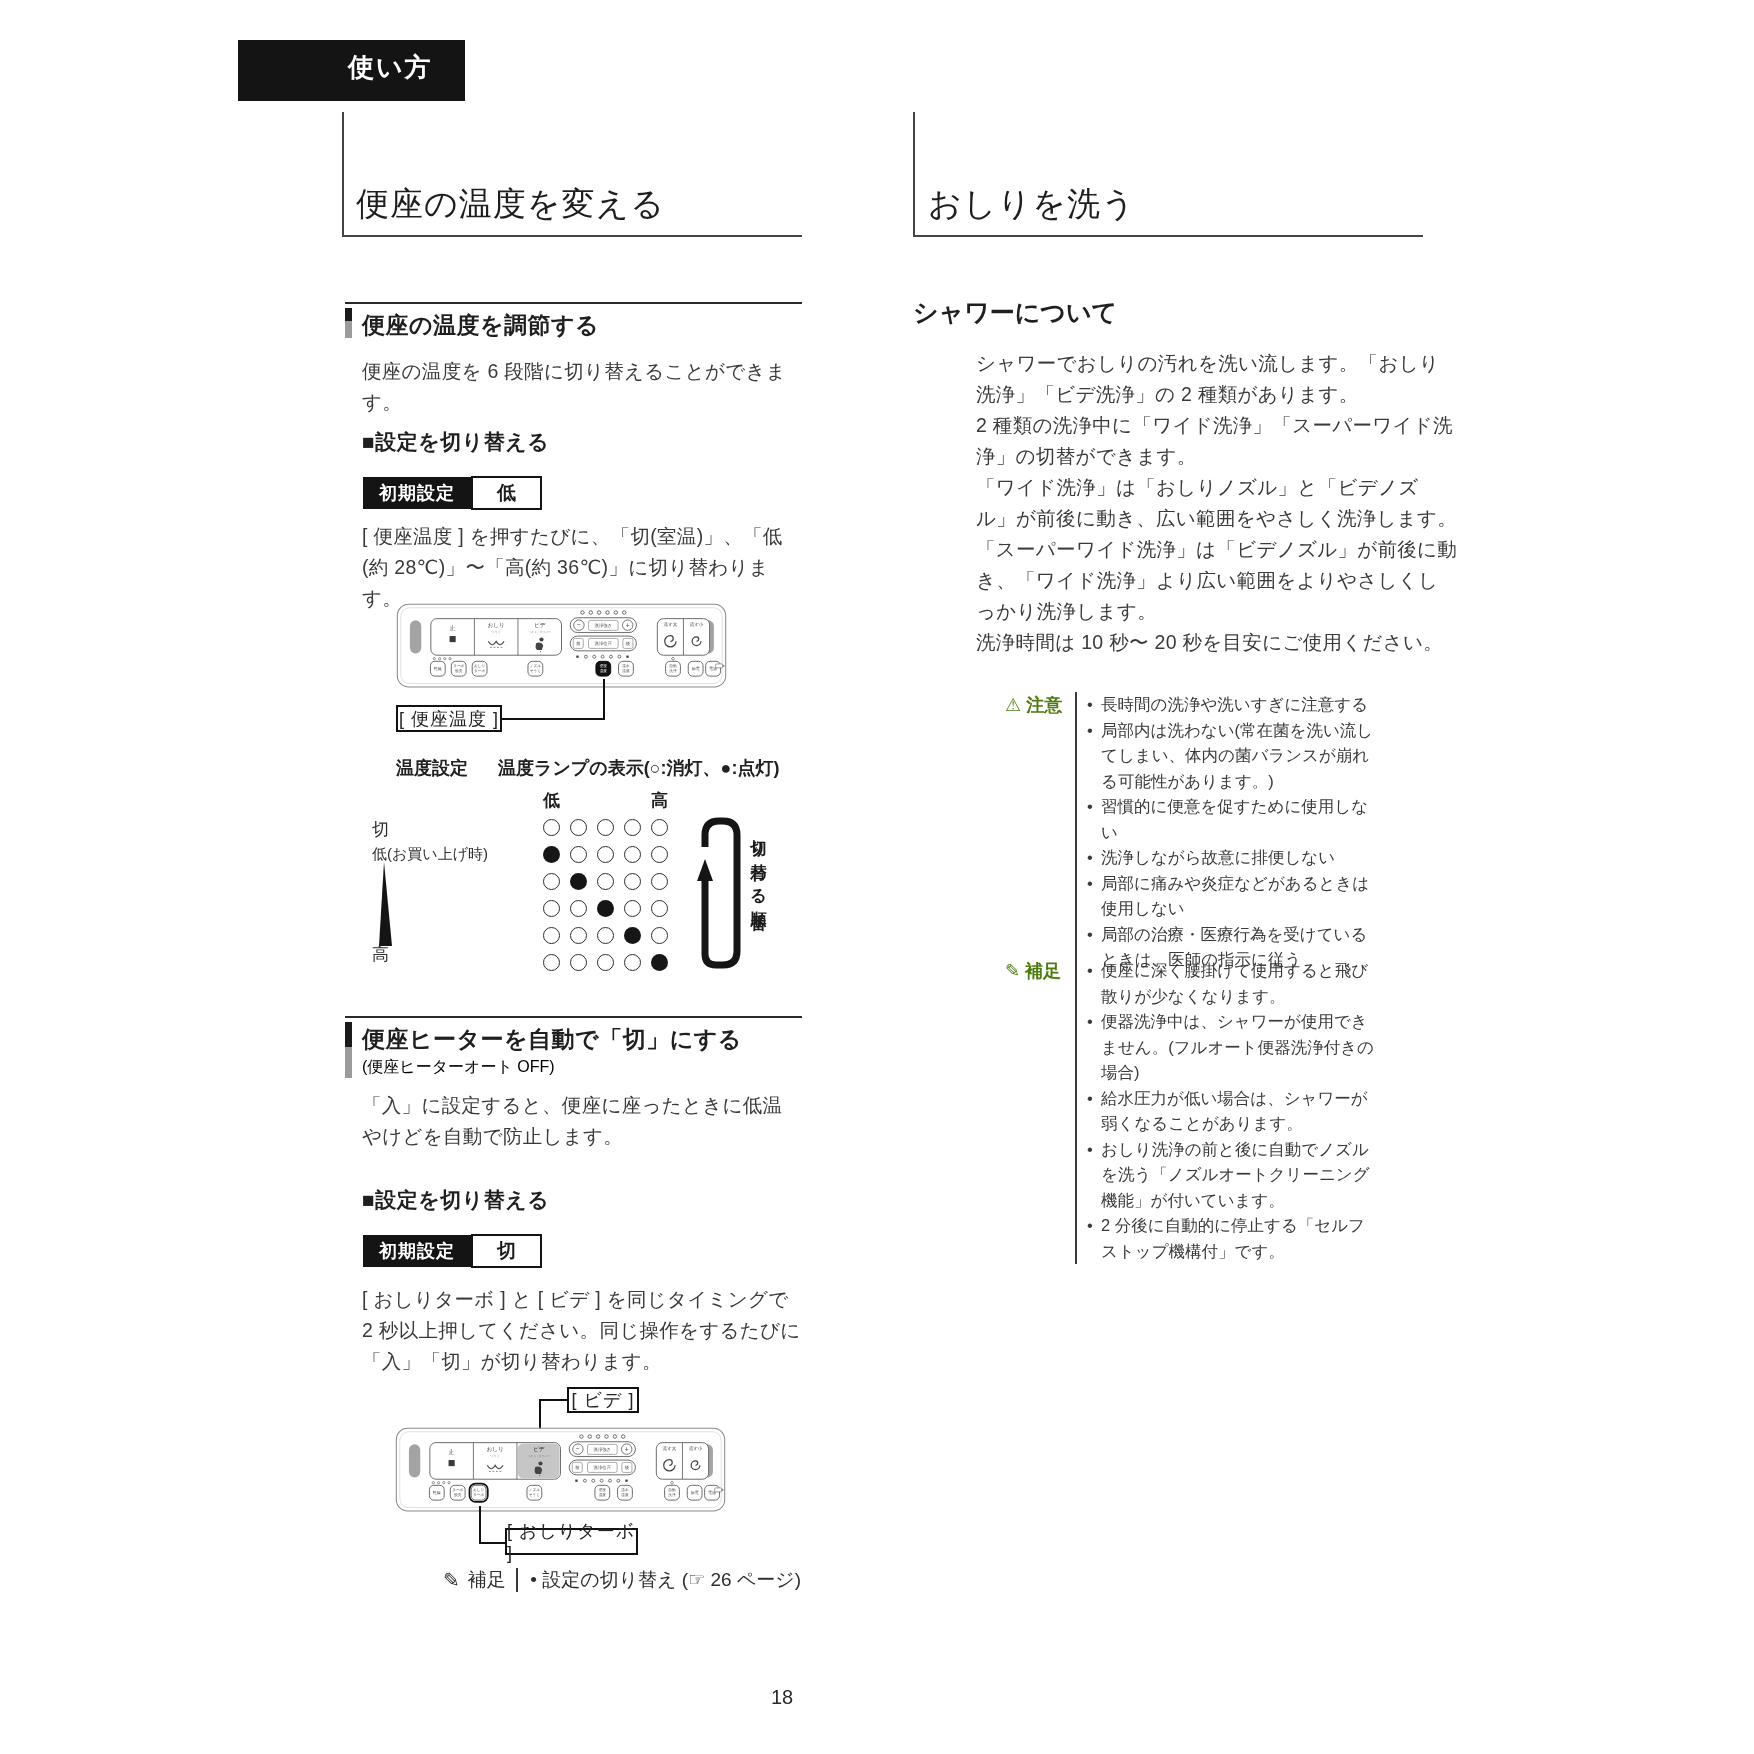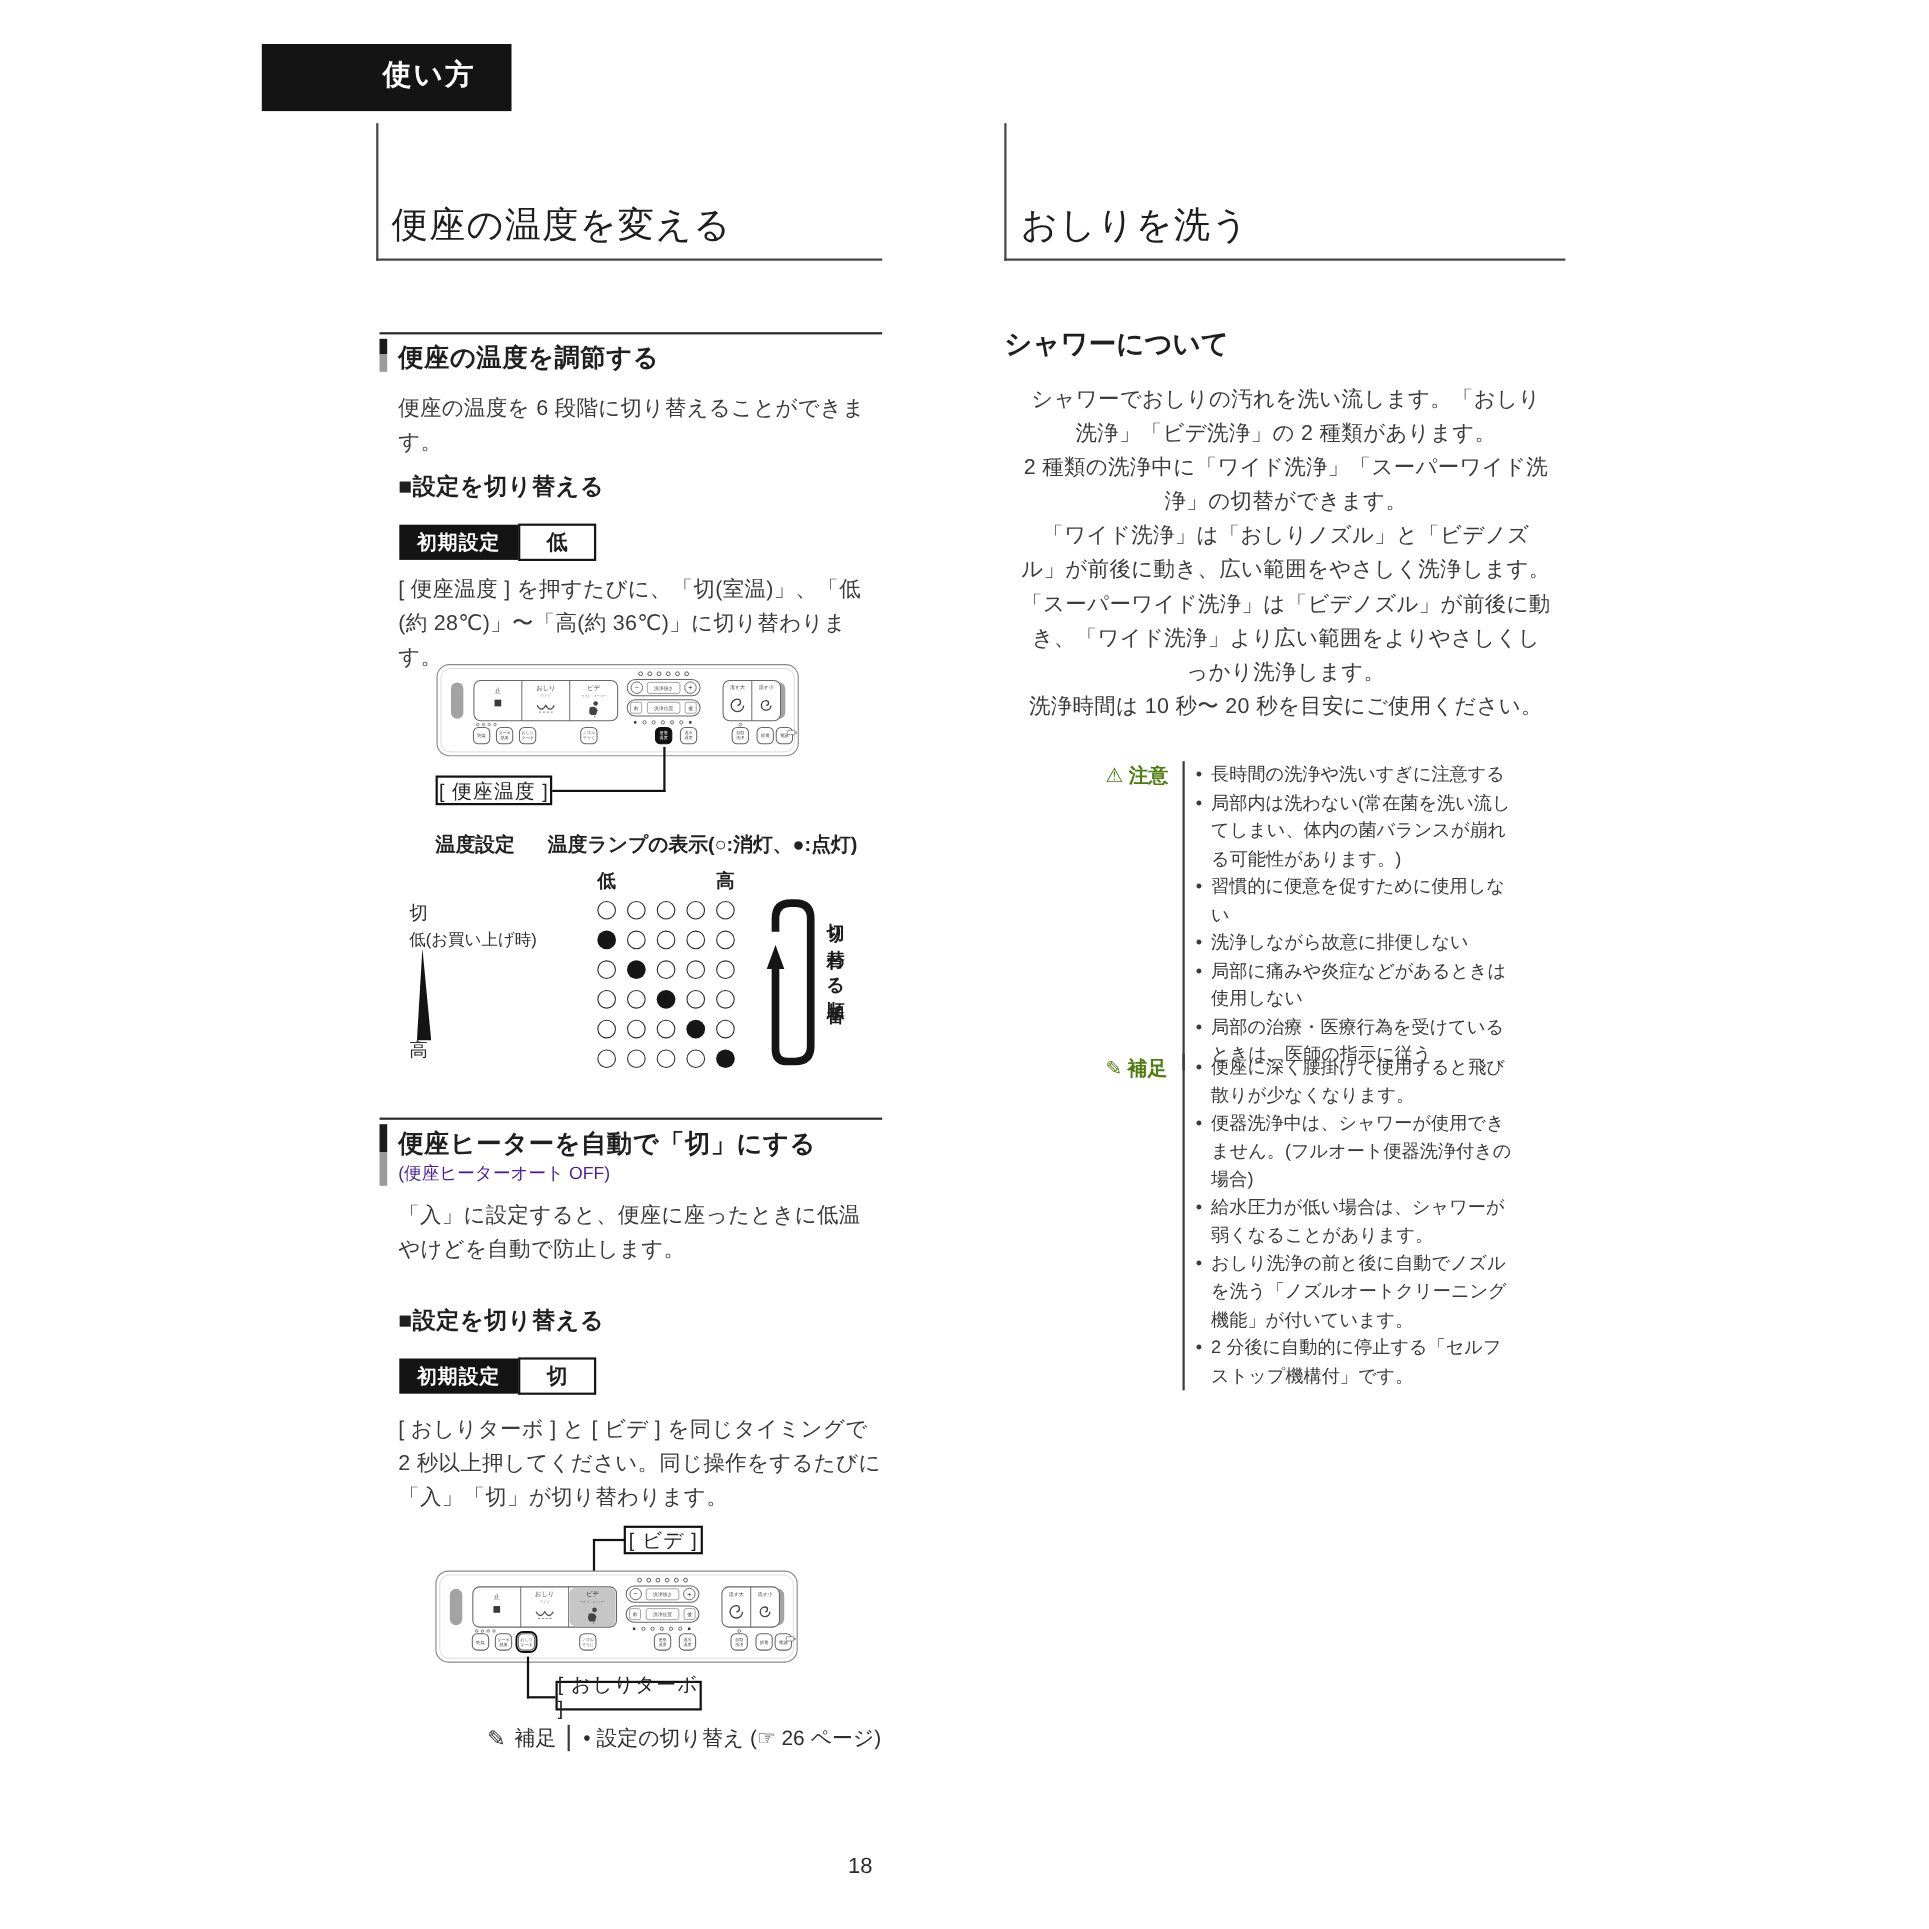--- a/index.html
+++ b/index.html
@@ -10,21 +10,21 @@
   .chapter-tab{left:238px;top:40px;width:227px;height:61px;background:#141414;color:#fff;
                font-size:26px;font-weight:bold;line-height:55px;padding-left:110px;box-sizing:border-box;letter-spacing:2px;}
   
   .col-title{font-size:33px;font-weight:500;color:#1e1e1e;letter-spacing:1px;}
   .vline{width:2px;background:#444;}
   .hline{height:2px;background:#444;}
   
   .sec-head{border-top:2px solid #2a2a2a;display:flex;align-items:flex-start;}
   .sec-bar{width:7px;background:linear-gradient(180deg,#1a1a1a 45%,#9b9b9b 45%);margin-top:4px;}
   .sec-head-text{font-size:23px;font-weight:600;color:#1f1f1f;padding:6px 0 0 10px;letter-spacing:0.5px;}
-  .sec-head-sub{font-size:16px;font-weight:400;color:#4c1d95;padding:2px 0 0 10px;}
+  .sec-head-sub{font-size:16px;font-weight:400;color:#000000;padding:2px 0 0 10px;}
   .body-text{font-size:19.5px;line-height:31px;color:#3a3a3a;letter-spacing:0.3px;}
   .sub-head{font-size:21px;font-weight:600;color:#1f1f1f;letter-spacing:0.5px;}
   
   .badge{display:inline-flex;align-items:center;}
   .badge-k{background:#141414;color:#fff;font-size:18px;font-weight:600;padding:4px 16px;letter-spacing:1px;}
   .badge-v{border:2.5px solid #141414;font-size:19px;font-weight:600;padding:2px 24px;color:#1d1d1d;}
   
   .co-box{border:2.5px solid #111;background:#fff;font-size:18px;color:#222;display:flex;
           align-items:center;justify-content:center;box-sizing:border-box;letter-spacing:1px;}
   .lamp-label{font-size:17px;color:#2e2e2e;white-space:nowrap;}
@@ -319,21 +319,21 @@
   <div class="abs co-box" style="left:505px;top:1528px;width:133px;height:27px;">[ おしりターボ ]</div>
 
   <div class="abs note-line" style="left:443px;top:1567px;">
     <span style="font-size:20px;margin-right:8px;">✎</span>
     <span>補足</span>
     <span class="bar"></span>
     <span>• 設定の切り替え (☞ 26 ページ)</span>
   </div>
 
   <div class="abs" style="left:913px;top:296px;font-size:25px;font-weight:600;color:#1f1f1f;">シャワーについて</div>
-  <div class="abs" style="left:928px;top:348px;width:482px;text-align:center;">
+  <div class="abs" style="left:976px;top:348px;width:482px;">
       <div class="body-text para-line">シャワーでおしりの汚れを洗い流します。「おしり洗浄」「ビデ洗浄」の 2 種類があります。</div>
       <div class="body-text para-line">2 種類の洗浄中に「ワイド洗浄」「スーパーワイド洗浄」の切替ができます。</div>
       <div class="body-text para-line">「ワイド洗浄」は「おしりノズル」と「ビデノズル」が前後に動き、広い範囲をやさしく洗浄します。</div>
       <div class="body-text para-line">「スーパーワイド洗浄」は「ビデノズル」が前後に動き、「ワイド洗浄」より広い範囲をよりやさしくしっかり洗浄します。</div>
       <div class="body-text para-line">洗浄時間は 10 秒〜 20 秒を目安にご使用ください。</div>
     </div>
 
   <div class="abs side-block" style="left:1005px;top:692px;">
     <div class="side-label">
       <span>⚠</span>

